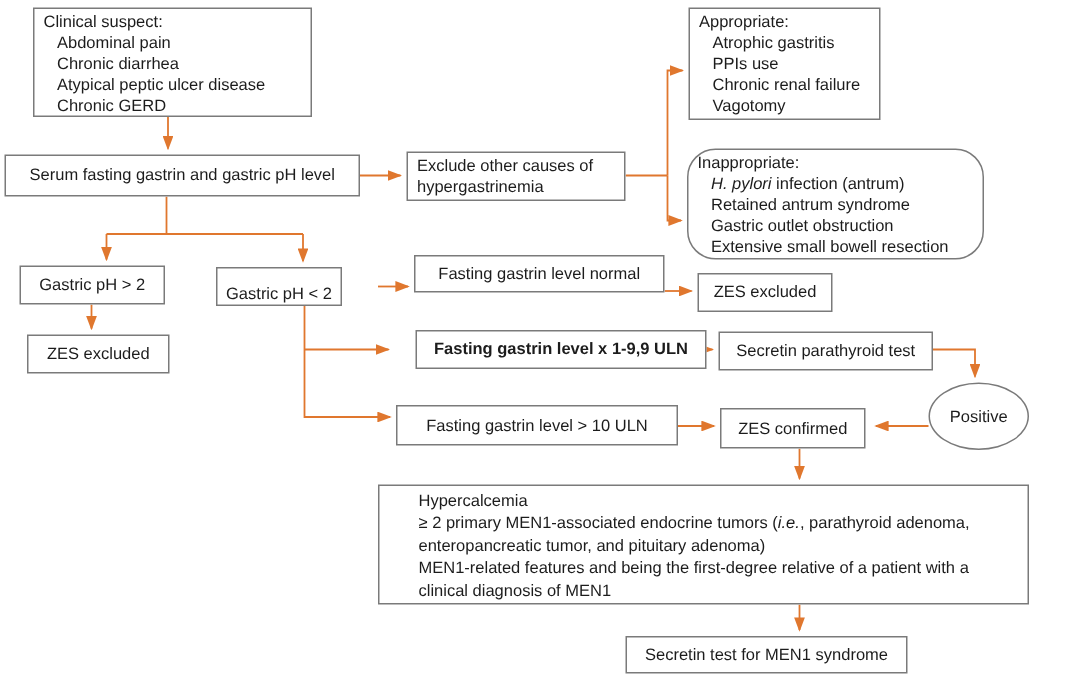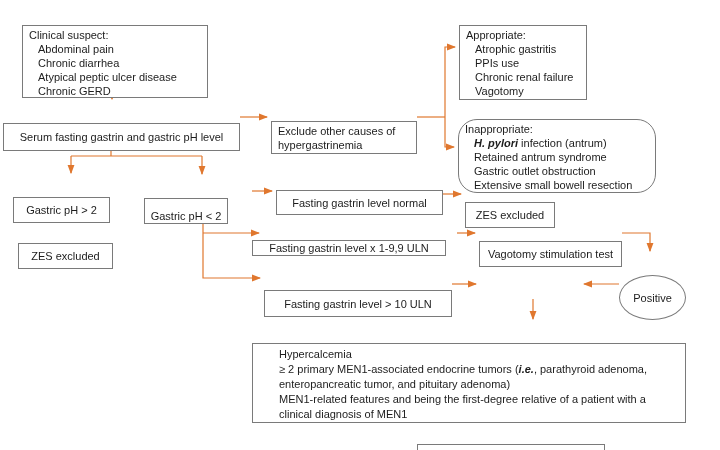--- a/index.html
+++ b/index.html
@@ -12,28 +12,28 @@
   .stage{
     position:relative;width:720px;height:450px;background:var(--bg);
     font-family:"Liberation Sans","DejaVu Sans",sans-serif;
     font-size:11px;color:var(--text);overflow:hidden;
   }
   .wires{position:absolute;left:0;top:0;width:720px;height:450px;z-index:0;}
   .connector{stroke:var(--arrow);stroke-width:1.2;fill:none;}
   .arrowhead{fill:var(--arrow);}
   .node{
     position:absolute;box-sizing:border-box;background:var(--bg);
-    border:1px solid var(--box_border);line-height:14px;z-index:1;margin-top:20px;
+    border:1px solid var(--box_border);line-height:14px;z-index:1;
   }
   .pad{padding:2px 6px;}
   .center{display:flex;align-items:center;justify-content:center;text-align:center;}
   .line{white-space:pre;}
   .indent{padding-left:9px;}
   .indent-sm{padding-left:7px;}
-  .it{font-style:italic;font-weight:bold;}
+  .it{font-style:italic;}
   .ellipse{border-radius:50%;}
   .men1 .line{line-height:15px;padding-left:20px;}
 </style>
 </head>
 <body>
 
 <div class="stage">
 
   <svg class="wires" viewBox="0 0 720 450" xmlns="http://www.w3.org/2000/svg">
     <defs>
@@ -109,32 +109,35 @@
   </div>
 
   <div class="node center" style="left:276px;top:170px;width:167px;height:25px;">
     <span>Fasting gastrin level normal</span>
   </div>
 
   <div class="node center" style="left:465px;top:182px;width:90px;height:26px;">
     <span>ZES excluded</span>
   </div>
 
-  <div class="node center" style="left:252px;top:220px;width:194px;height:16px;">
+  <div class="node center" style="left:277px;top:220px;width:194px;height:26px;font-weight:bold;">
     <span>Fasting gastrin level x 1-9,9 ULN</span>
   </div>
 
   <div class="node center" style="left:479px;top:221px;width:143px;height:26px;">
-    <span>Vagotomy stimulation test</span>
+    <span>Secretin parathyroid test</span>
   </div>
 
   <div class="node center" style="left:264px;top:270px;width:188px;height:27px;">
     <span>Fasting gastrin level &gt; 10 ULN</span>
   </div>
 
+  <div class="node center" style="left:480px;top:272px;width:97px;height:27px;">
+    <span>ZES confirmed</span>
+  </div>
 
   <div class="node center ellipse" style="left:619px;top:255px;width:67px;height:45px;">
     <span>Positive</span>
   </div>
 
   <div class="node pad men1" style="left:252px;top:323px;width:434px;height:80px;padding:3px 6px;">
     <div class="line">Hypercalcemia</div>
     <div class="line"><span>≥ 2 primary MEN1-associated endocrine tumors (</span><span class="it">i.e.</span><span>, parathyroid adenoma,</span></div>
     <div class="line">enteropancreatic tumor, and pituitary adenoma)</div>
     <div class="line indent-sm">MEN1-related features and being the first-degree relative of a patient with a</div>

